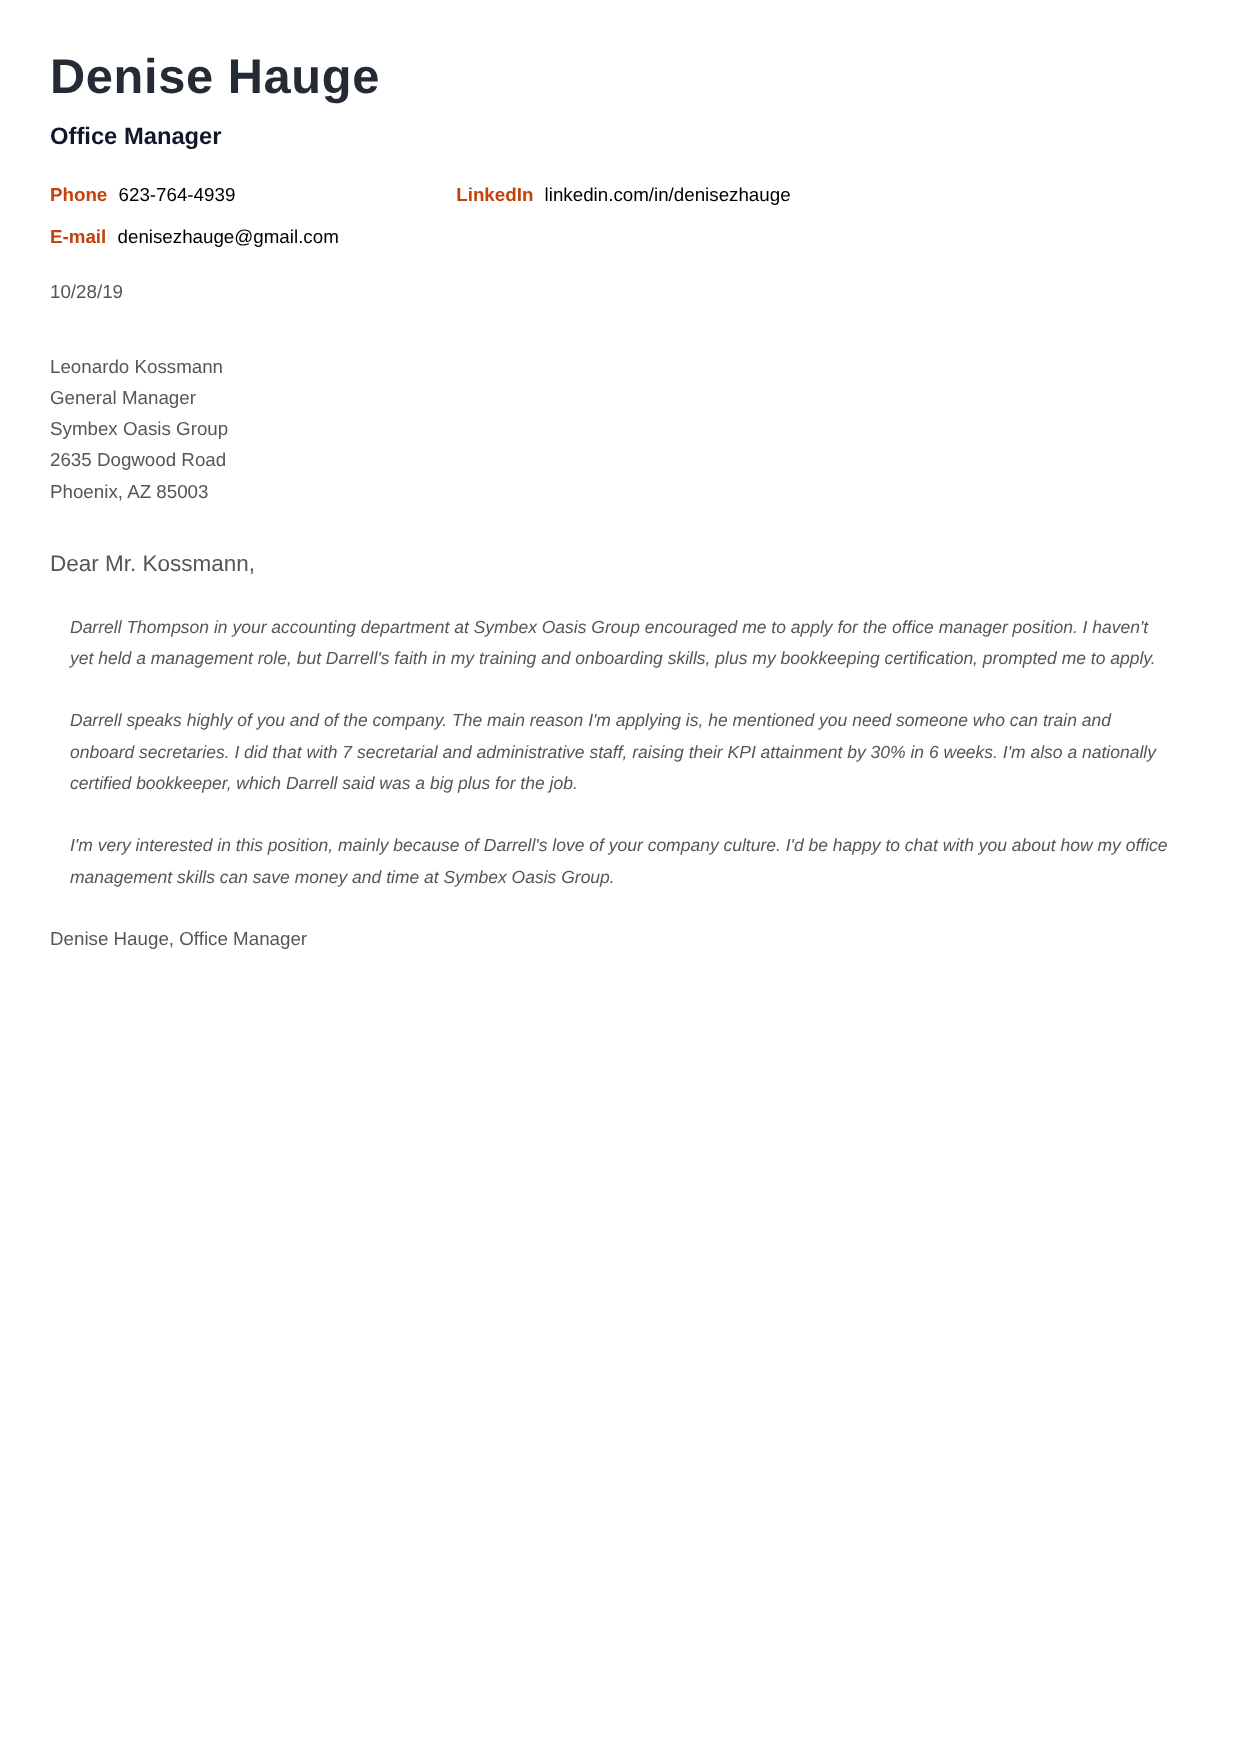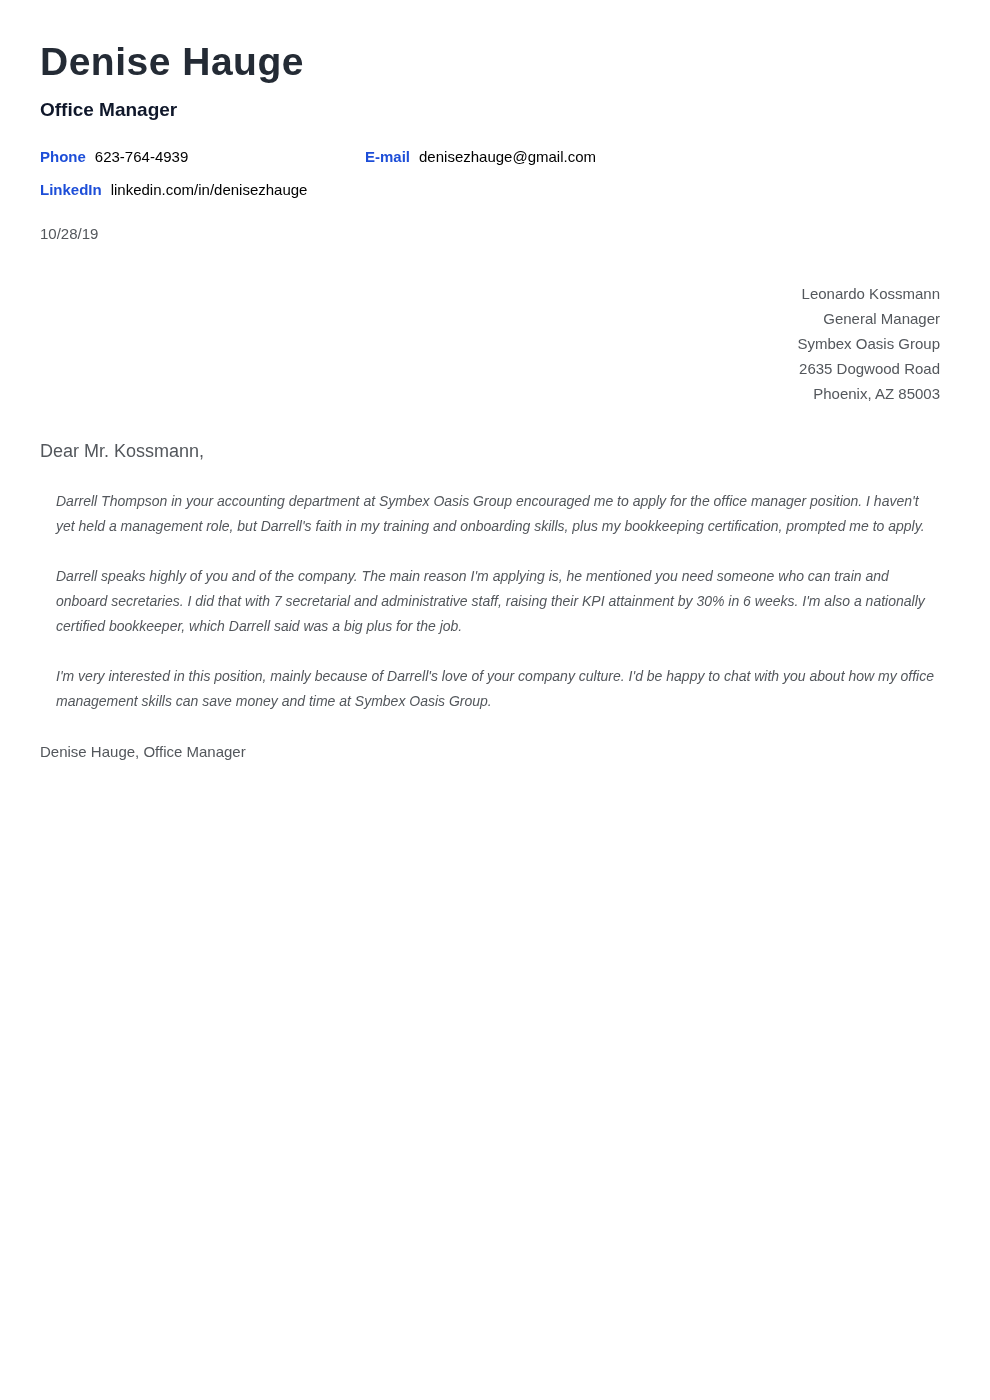--- a/index.html
+++ b/index.html
@@ -39,36 +39,35 @@
   .contact {
     margin-top: 22px;
     display: grid;
     grid-template-columns: 325px 1fr;
     grid-row-gap: 8px;
     font-size: 15px;
     line-height: 25px;
   }
   .contact-item .label {
     font-weight: 700;
-    color: #1d4ed8;
+    color: #c2410c;
     margin-right: 9px;
   }
   .contact-item .value {
     color: #000000;
   }
   .date {
     margin-top: 19px;
     font-size: 15px;
     line-height: 25px;
   }
   .recipient {
     margin-top: 35px;
     font-size: 15px;
     line-height: 25px;
-    text-align: right;
   }
   .salutation {
     margin-top: 33px;
     font-size: 18px;
     line-height: 25px;
   }
   .body-paragraph {
     margin: 25px 0 0 16px;
     font-size: 14px;
     line-height: 25px;
@@ -86,24 +85,24 @@
 <div class="page">
 
   <h1 class="name">Denise Hauge</h1>
   <h2 class="job-title">Office Manager</h2>
 
   <div class="contact">
     <div class="contact-item">
       <span class="label">Phone</span><span class="value">623-764-4939</span>
     </div>
     <div class="contact-item">
-      <span class="label">E-mail</span><span class="value">denisezhauge@gmail.com</span>
+      <span class="label">LinkedIn</span><span class="value">linkedin.com/in/denisezhauge</span>
     </div>
     <div class="contact-item">
-      <span class="label">LinkedIn</span><span class="value">linkedin.com/in/denisezhauge</span>
+      <span class="label">E-mail</span><span class="value">denisezhauge@gmail.com</span>
     </div>
     <div class="contact-item"></div>
   </div>
 
   <div class="date">10/28/19</div>
 
   <div class="recipient">
     <div>Leonardo Kossmann</div>
     <div>General Manager</div>
     <div>Symbex Oasis Group</div>

